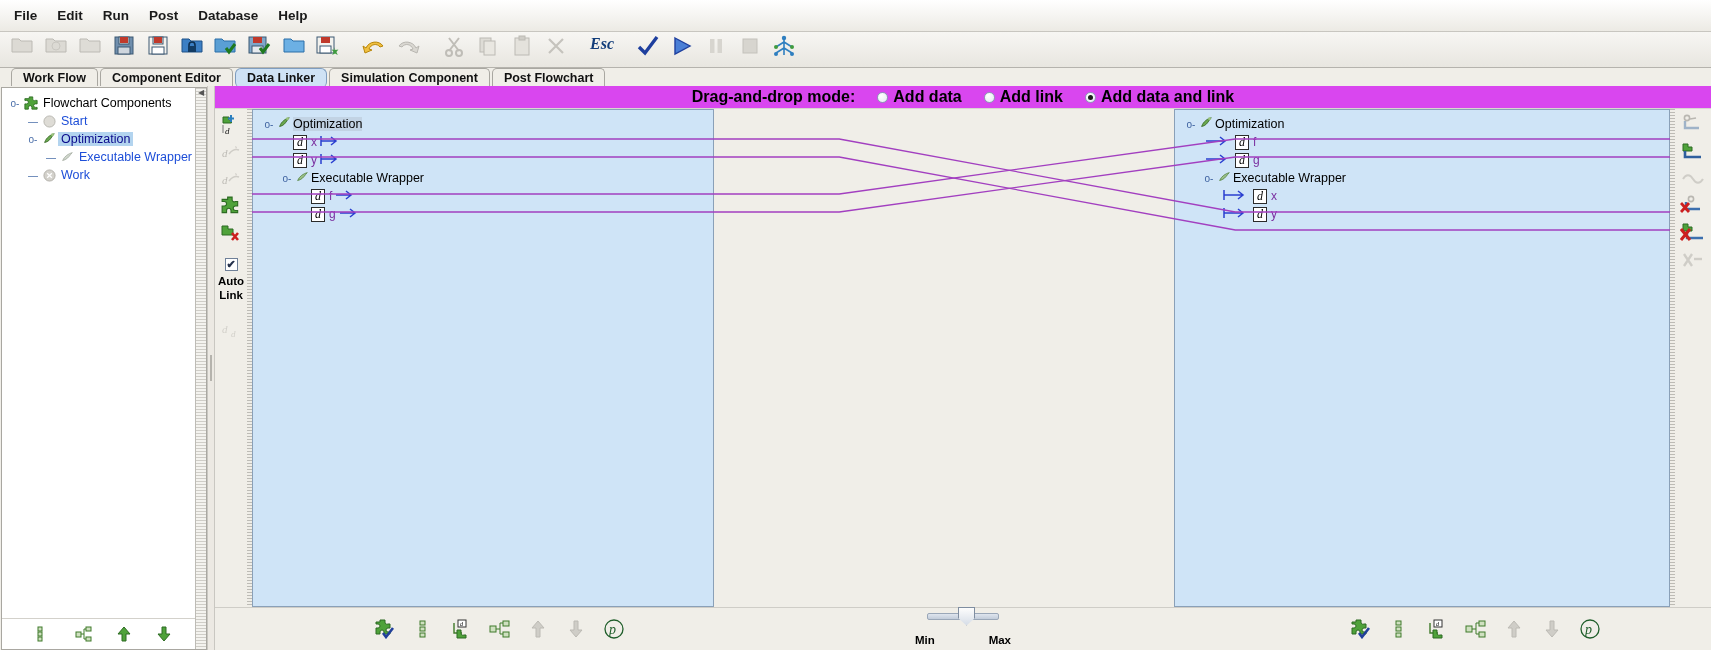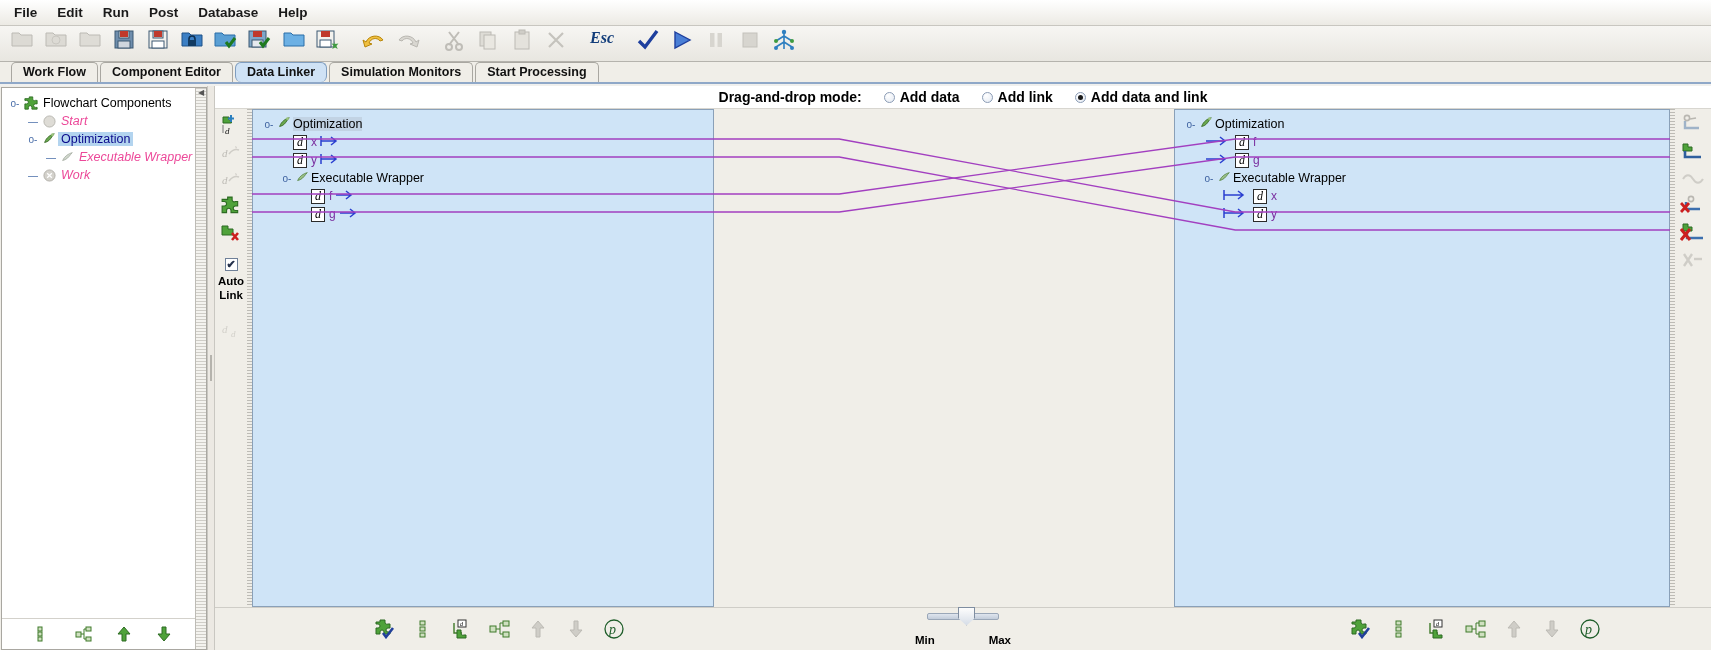--- a/index.html
+++ b/index.html
@@ -5,21 +5,21 @@
   html,body{margin:0;padding:0;}
   body{
     width:1711px;height:650px;overflow:hidden;
     font-family:"Liberation Sans", sans-serif;
     font-size:12px;color:#000;background:#f0f0ee;
   }
   #app{position:relative;width:1711px;height:650px;}
 
   
   .menubar{
-    height:26px;background:linear-gradient(#ffffff,#eceae4);
+    height:32px;background:linear-gradient(#ffffff,#eceae4);
     border-bottom:1px solid #c8c6c0;display:flex;align-items:center;
     padding-left:4px;box-sizing:border-box;
   }
   .menu-item{
     font-size:13.5px;font-weight:bold;color:#1a1a1a;
     padding:3px 10px;white-space:nowrap;cursor:default;
   }
 
   
   .toolbar{
@@ -60,39 +60,39 @@
     width:206px;background:#fff;border:1px solid #a9a7a1;
     margin:1px 0 0 1px;box-sizing:border-box;position:relative;
     display:flex;flex-direction:column;
   }
   .tree{flex:1;padding:6px 0 0 6px;font-size:12.5px;}
   .tnode{display:flex;align-items:center;height:18px;white-space:nowrap;}
   .thandle{width:14px;text-align:center;color:#4a6ea9;font-size:10px;}
   .ticon{width:18px;display:flex;align-items:center;justify-content:center;}
   .tlabel{padding:0 3px;}
   .tlabel.selected{background:#b3d4ef;color:#0a0a8c;}
-  .tlabel.dim{color:#ec4899;font-style:italic;}
+  .tlabel.dim{color:#1d4ed8;}
   .indent1{padding-left:18px;}
   .indent2{padding-left:36px;}
   .left-bottom{
     height:30px;border-top:1px solid #d3d1cb;display:flex;align-items:center;
     justify-content:space-around;padding:0 22px;background:#fff;
   }
 
   .vsplit{width:6px;background:#ece9e3;border-left:1px solid #c9c7c1;
           border-right:1px solid #c9c7c1;display:flex;align-items:center;
           justify-content:center;}
   .vsplit .grip{width:2px;height:26px;background:#b5b3ad;}
 
   
   .linker{flex:1;display:flex;flex-direction:column;position:relative;
           background:#f0eee8;min-width:0;}
   .modebar{
     height:22px;display:flex;align-items:center;justify-content:center;
-    gap:22px;background:#ffffff;border-bottom:1px solid #d8d6d0;font-size:14px;
+    gap:22px;background:#d946ef;border-bottom:1px solid #d8d6d0;font-size:16px;
   }
   .modebar b{font-weight:bold;}
   .radio-wrap{display:flex;align-items:center;gap:5px;font-weight:bold;}
   .radio{
     width:11px;height:11px;border-radius:50%;
     background:radial-gradient(circle at 35% 30%,#ffffff,#e3e9f2);
     border:1px solid #8b9cb5;box-sizing:border-box;position:relative;
   }
   .radio.on::after{
     content:"";position:absolute;left:2px;top:2px;width:5px;height:5px;
@@ -335,22 +335,22 @@
         <circle cx="4" cy="19" r="2" fill="#2f7fc0"></circle>
         <circle cx="20" cy="19" r="2" fill="#2f7fc0"></circle>
       </svg>
     </div>
   </div>
 
   <div class="tabbar">
     <div class="tab">Work Flow</div>
     <div class="tab">Component Editor</div>
     <div class="tab active">Data Linker</div>
-    <div class="tab">Simulation Monitors</div>
-    <div class="tab">Start Processing</div>
+    <div class="tab">Simulation Component</div>
+    <div class="tab">Post Flowchart</div>
   </div>
 
   <div class="body">
 
     <div class="left-panel">
       <div class="tree">
 
         <div class="tnode">
           <span class="thandle">o-</span>
           <span class="ticon">

